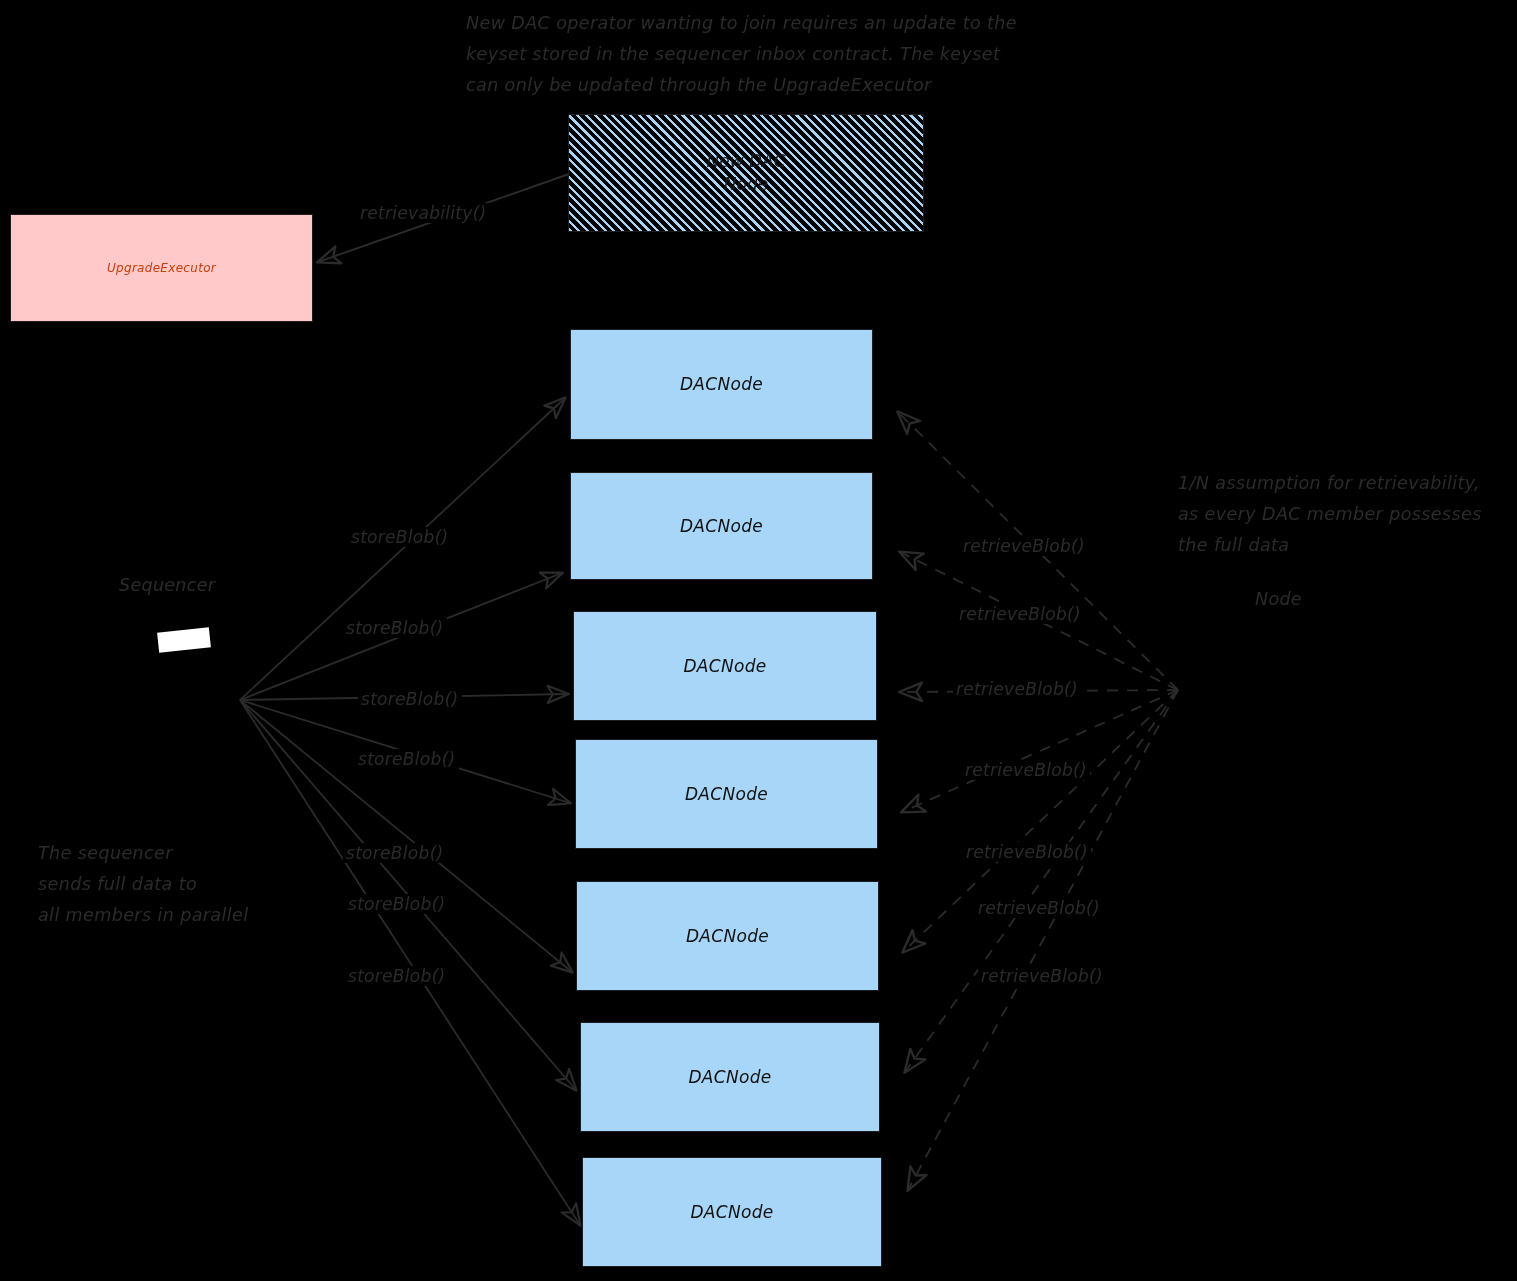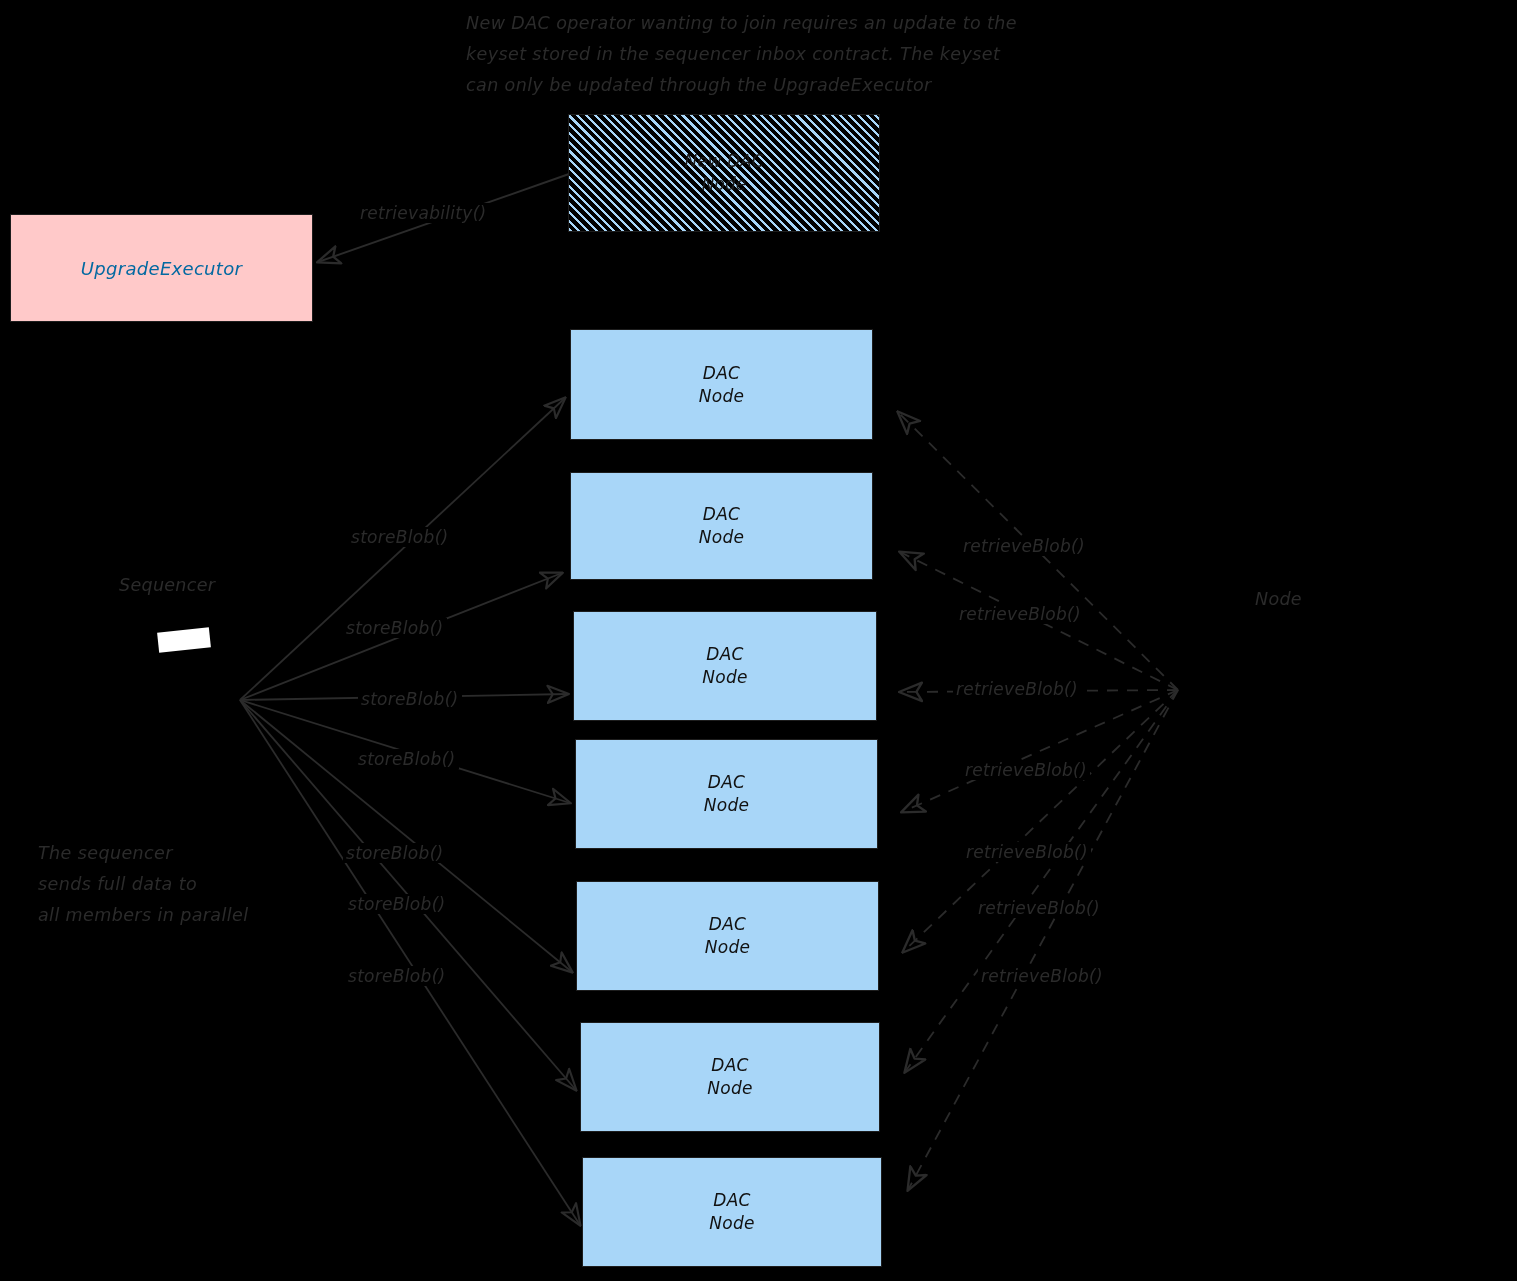--- a/index.html
+++ b/index.html
@@ -44,42 +44,42 @@
     white-space: nowrap;
     background: #000000;
     padding: 0 3px;
   }
   .node-box {
     position: absolute;
     background: #a8d6f8;
     border: 1.6px solid #1d1d1d;
     box-sizing: border-box;
     display: flex;
-    flex-direction: column;
+    flex-direction: row;
     align-items: center;
     justify-content: center;
     font-family: "DejaVu Sans", sans-serif;
     font-style: italic;
     color: #111111;
     font-size: 17px;
     line-height: 23px;
     letter-spacing: 0.3px;
   }
   .exec-box {
     position: absolute;
     background: #ffc9c9;
     border: 1.6px solid #1d1d1d;
     box-sizing: border-box;
     display: flex;
     align-items: center;
     justify-content: center;
     font-family: "DejaVu Sans", sans-serif;
     font-style: italic;
-    color: #0369a1;
-    font-size: 18px;
+    color: #c2410c;
+    font-size: 12px;
     letter-spacing: 0.3px;
   }
   .hatch-box {
     position: absolute;
     border: 1.6px solid #1d1d1d;
     box-sizing: border-box;
     display: flex;
     flex-direction: column;
     align-items: center;
     justify-content: center;
@@ -149,21 +149,21 @@
       <path d="M 1178 690 L 903 952" marker-end="url(#arrowDash)"></path>
       <path d="M 1178 690 L 905 1072" marker-end="url(#arrowDash)"></path>
       <path d="M 1178 690 L 908 1190" marker-end="url(#arrowDash)"></path>
     </g>
   </svg>
 
   <div class="note-text" style="left:466px; top:8px;">New DAC operator wanting to join requires an update to the
 keyset stored in the sequencer inbox contract. The keyset
 can only be updated through the UpgradeExecutor</div>
 
-  <div class="hatch-box" style="left:568px; top:114px; width:312px; height:118px;">
+  <div class="hatch-box" style="left:568px; top:114px; width:356px; height:118px;">
     <span>New DAC</span>
     <span>Node</span>
   </div>
 
   <div class="exec-box" style="left:10px; top:214px; width:303px; height:108px;">
     <span>UpgradeExecutor</span>
   </div>
 
   <div class="edge-label" style="left:357px; top:203px;">retrievability()</div>
 
@@ -210,18 +210,21 @@
   <div class="edge-label" style="left:345px; top:966px;">storeBlob()</div>
 
   <div class="edge-label" style="left:960px; top:536px;">retrieveBlob()</div>
   <div class="edge-label" style="left:956px; top:604px;">retrieveBlob()</div>
   <div class="edge-label" style="left:953px; top:679px;">retrieveBlob()</div>
   <div class="edge-label" style="left:962px; top:760px;">retrieveBlob()</div>
   <div class="edge-label" style="left:963px; top:842px;">retrieveBlob()</div>
   <div class="edge-label" style="left:975px; top:898px;">retrieveBlob()</div>
   <div class="edge-label" style="left:978px; top:966px;">retrieveBlob()</div>
 
+  <div class="note-text" style="left:1178px; top:468px;">1/N assumption for retrievability,
+as every DAC member possesses
+the full data</div>
 
   <div class="note-text" style="left:38px; top:838px;">The sequencer
 sends full data to
 all members in parallel</div>
 
 </div>
 
 </body></html>

